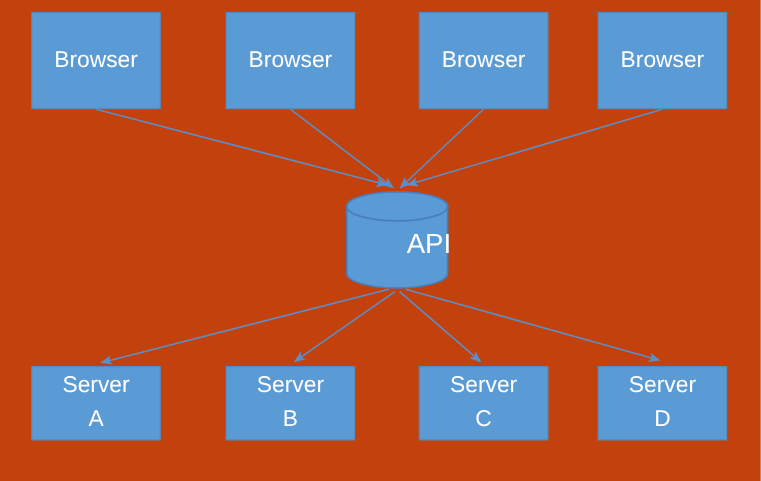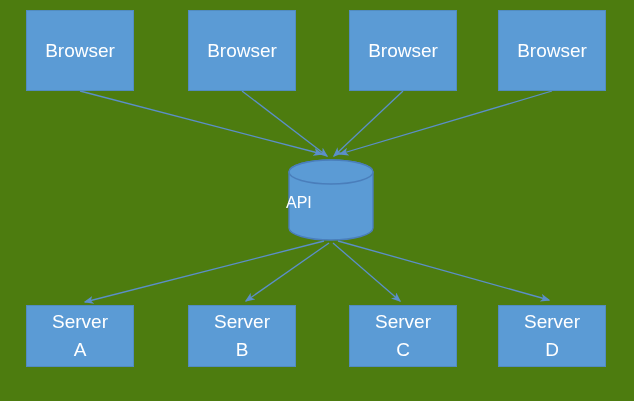--- a/index.html
+++ b/index.html
@@ -11,21 +11,21 @@
   html, body {
     margin: 0;
     padding: 0;
     background: #ffffff;
     font-family: "Liberation Sans", sans-serif;
   }
   .canvas {
     position: relative;
     width: 634px;
     height: 401px;
-    background: #4d7c0f;
+    background: #c2410c;
     overflow: hidden;
   }
   .connectors {
     position: absolute;
     left: 0;
     top: 0;
     width: 634px;
     height: 401px;
     pointer-events: none;
   }
@@ -78,23 +78,23 @@
     stroke-width: 1.4;
   }
   .api-label {
     position: absolute;
     left: 286px;
     top: 166px;
     width: 90px;
     height: 74px;
     display: flex;
     align-items: center;
-    justify-content: flex-start;
+    justify-content: flex-end;
     color: var(--node-text);
-    font-size: 16px;
+    font-size: 23px;
     user-select: none;
   }
 </style>
 </head>
 <body>
 
 <div class="canvas">
 
   <svg class="connectors" viewBox="0 0 634 401" xmlns="http://www.w3.org/2000/svg">
     <defs>

